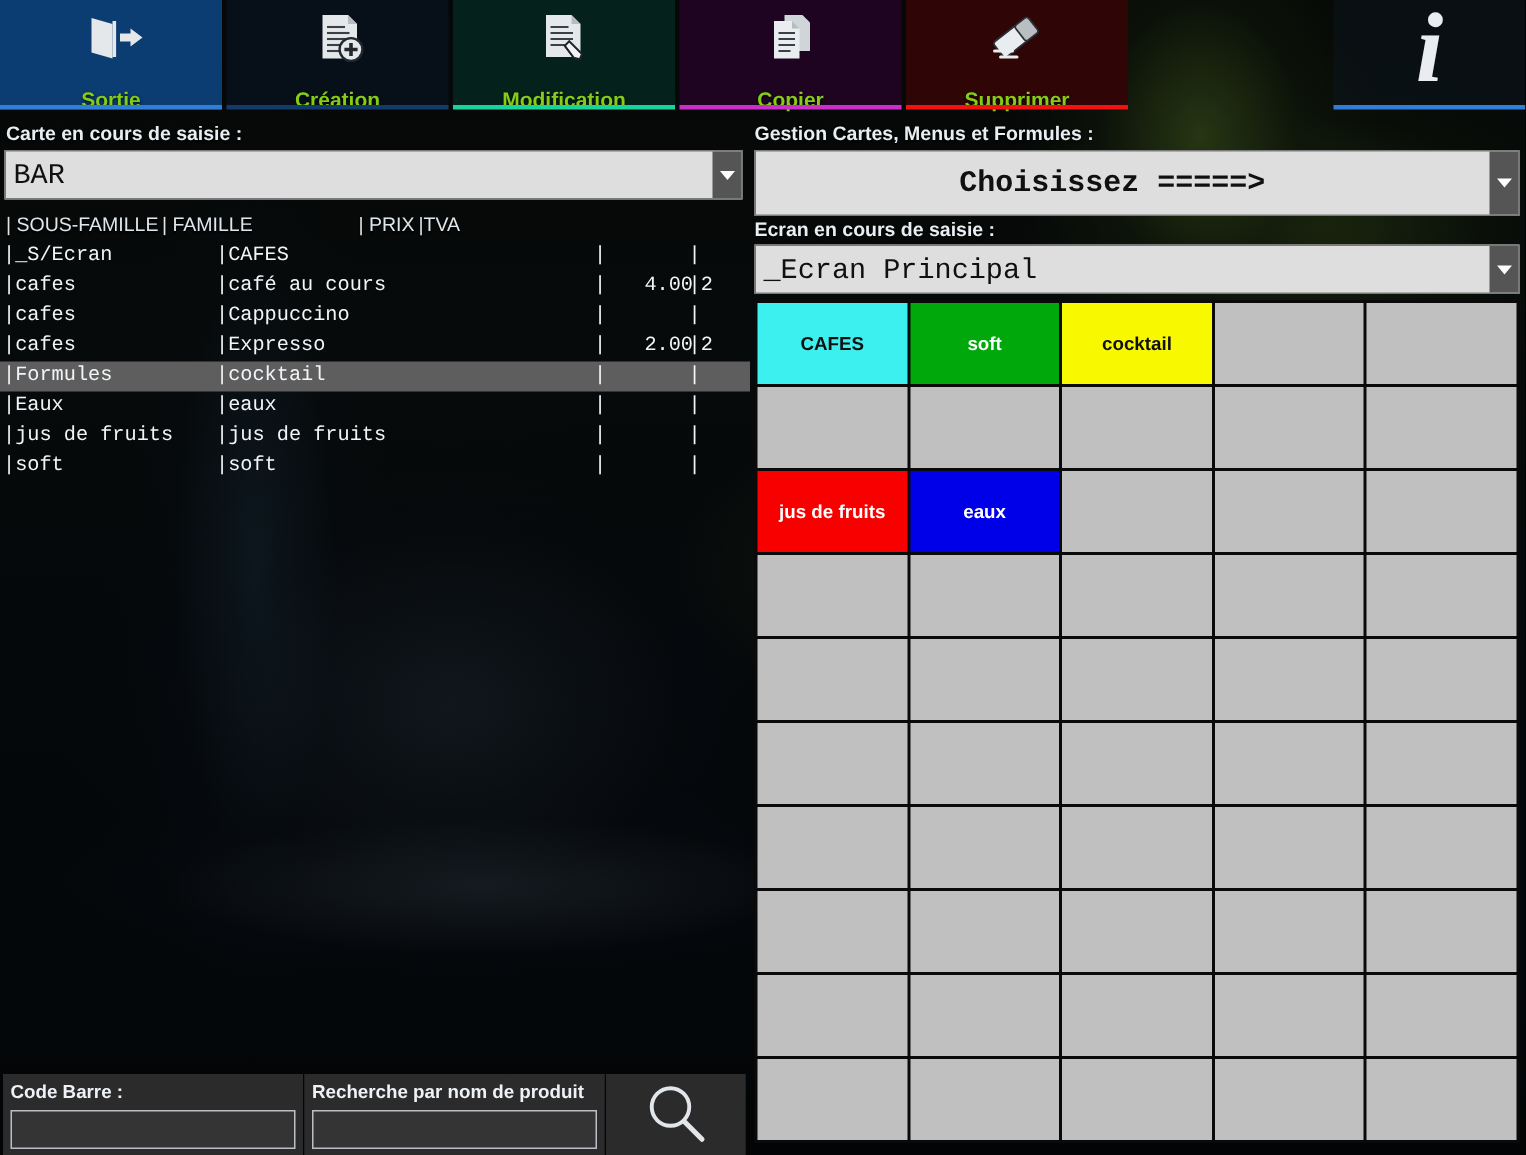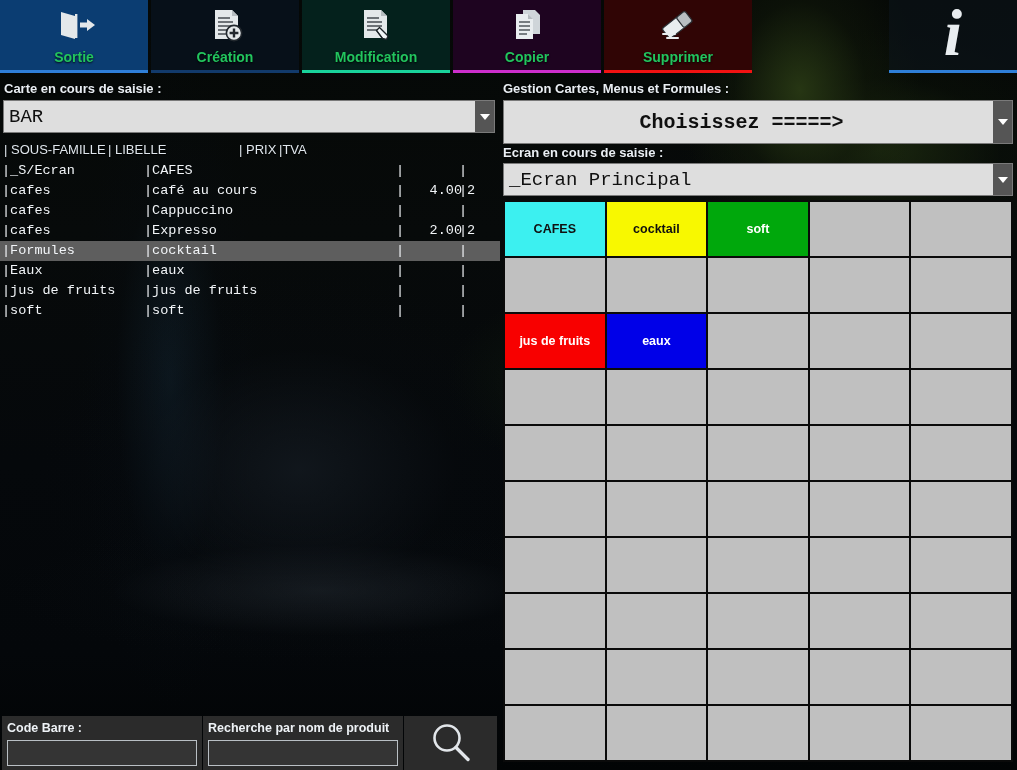--- a/index.html
+++ b/index.html
@@ -37,22 +37,22 @@
     align-items: center; justify-content: flex-end;
     cursor: pointer;
     user-select: none;
   }
   .tb-btn .tb-ico {
     position: absolute; left: 0; right: 0; top: 5px;
     height: 40px;
     display: flex; align-items: center; justify-content: center;
   }
   .tb-btn .tb-lab {
-    font-size: 14px; font-weight: bold; color: #22c55e;
-    line-height: 14px; padding-bottom: 9px;
+    font-size: 14px; font-weight: bold; color: #84cc16;
+    line-height: 14px; 
     text-shadow: 0 1px 2px rgba(0,0,0,0.85);
   }
   .tb-btn .tb-rule {
     position: absolute; left: 0; right: 0; bottom: 0; height: 3px;
   }
   #tb-sortie      { background: #0b3d72; }
   #tb-sortie      .tb-rule { background: #2f7fd8; }
   #tb-creation    { background: #071019; }
   #tb-creation    .tb-rule { background: #123a6b; }
   #tb-modification{ background: #04211c; }
@@ -328,21 +328,21 @@
 
     <div class="combo" id="combo-carte">
       <span class="combo-val">BAR</span>
       <span class="combo-arrow">
           <i></i>
         </span>
     </div>
 
     <div id="list-header">
       <span class="lh-0">| SOUS-FAMILLE</span>
-      <span class="lh-1">| LIBELLE</span>
+      <span class="lh-1">| FAMILLE</span>
       <span class="lh-2">| PRIX</span>
       <span class="lh-3">|TVA</span>
     </div>
 
     <div id="list-body">
         <div class="row"><span class="c c-fam">|_S/Ecran</span><span class="c c-lib">|CAFES</span><span class="c c-prix">|</span><span class="c c-prix-val"></span><span class="c c-tva">|</span></div>
         <div class="row"><span class="c c-fam">|cafes</span><span class="c c-lib">|café au cours</span><span class="c c-prix">|</span><span class="c c-prix-val">4.00</span><span class="c c-tva">|2</span></div>
         <div class="row"><span class="c c-fam">|cafes</span><span class="c c-lib">|Cappuccino</span><span class="c c-prix">|</span><span class="c c-prix-val"></span><span class="c c-tva">|</span></div>
         <div class="row"><span class="c c-fam">|cafes</span><span class="c c-lib">|Expresso</span><span class="c c-prix">|</span><span class="c c-prix-val">2.00</span><span class="c c-tva">|2</span></div>
         <div class="row sel"><span class="c c-fam">|Formules</span><span class="c c-lib">|cocktail</span><span class="c c-prix">|</span><span class="c c-prix-val"></span><span class="c c-tva">|</span></div>
@@ -386,22 +386,22 @@
 
     <div class="combo" id="combo-ecran">
       <span class="combo-val">_Ecran Principal</span>
       <span class="combo-arrow">
           <i></i>
         </span>
     </div>
 
     <div id="keypad">
         <div class="key" style="background: rgb(60, 240, 240); color: rgb(16, 16, 16);">CAFES</div>
+        <div class="key" style="background: rgb(0, 168, 12); color: rgb(255, 255, 255);">soft</div>
         <div class="key" style="background: rgb(248, 248, 0); color: rgb(16, 16, 16);">cocktail</div>
-        <div class="key" style="background: rgb(0, 168, 12); color: rgb(255, 255, 255);">soft</div>
         <div class="key" style="background: rgb(192, 192, 192);"></div>
         <div class="key" style="background: rgb(192, 192, 192);"></div>
         <div class="key" style="background: rgb(192, 192, 192);"></div>
         <div class="key" style="background: rgb(192, 192, 192);"></div>
         <div class="key" style="background: rgb(192, 192, 192);"></div>
         <div class="key" style="background: rgb(192, 192, 192);"></div>
         <div class="key" style="background: rgb(192, 192, 192);"></div>
         <div class="key" style="background: rgb(248, 0, 0); color: rgb(255, 255, 255);">jus de fruits</div>
         <div class="key" style="background: rgb(0, 0, 232); color: rgb(255, 255, 255);">eaux</div>
         <div class="key" style="background: rgb(192, 192, 192);"></div>

